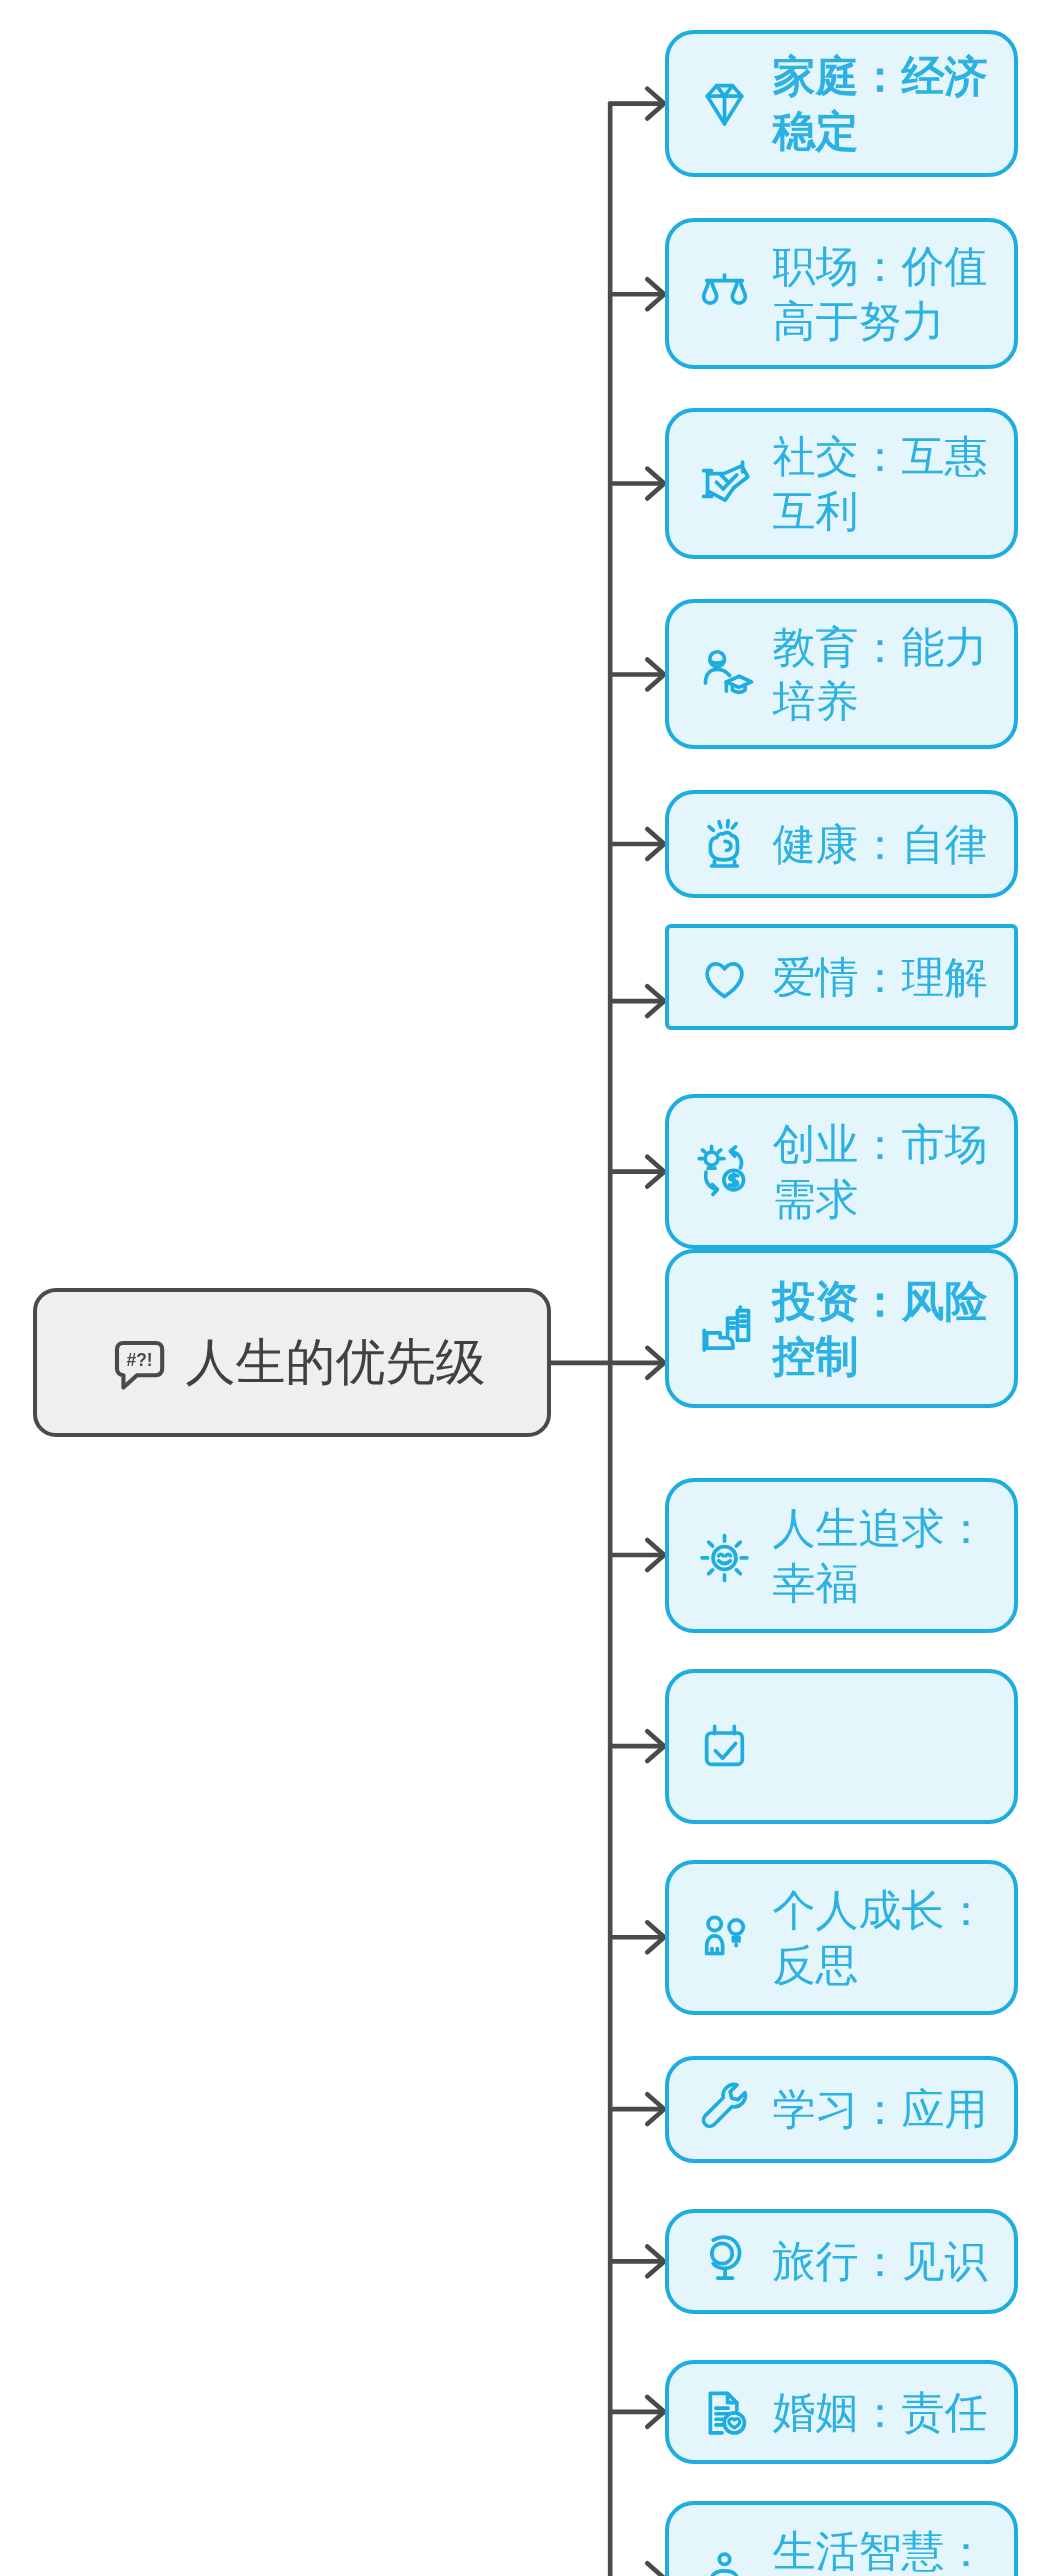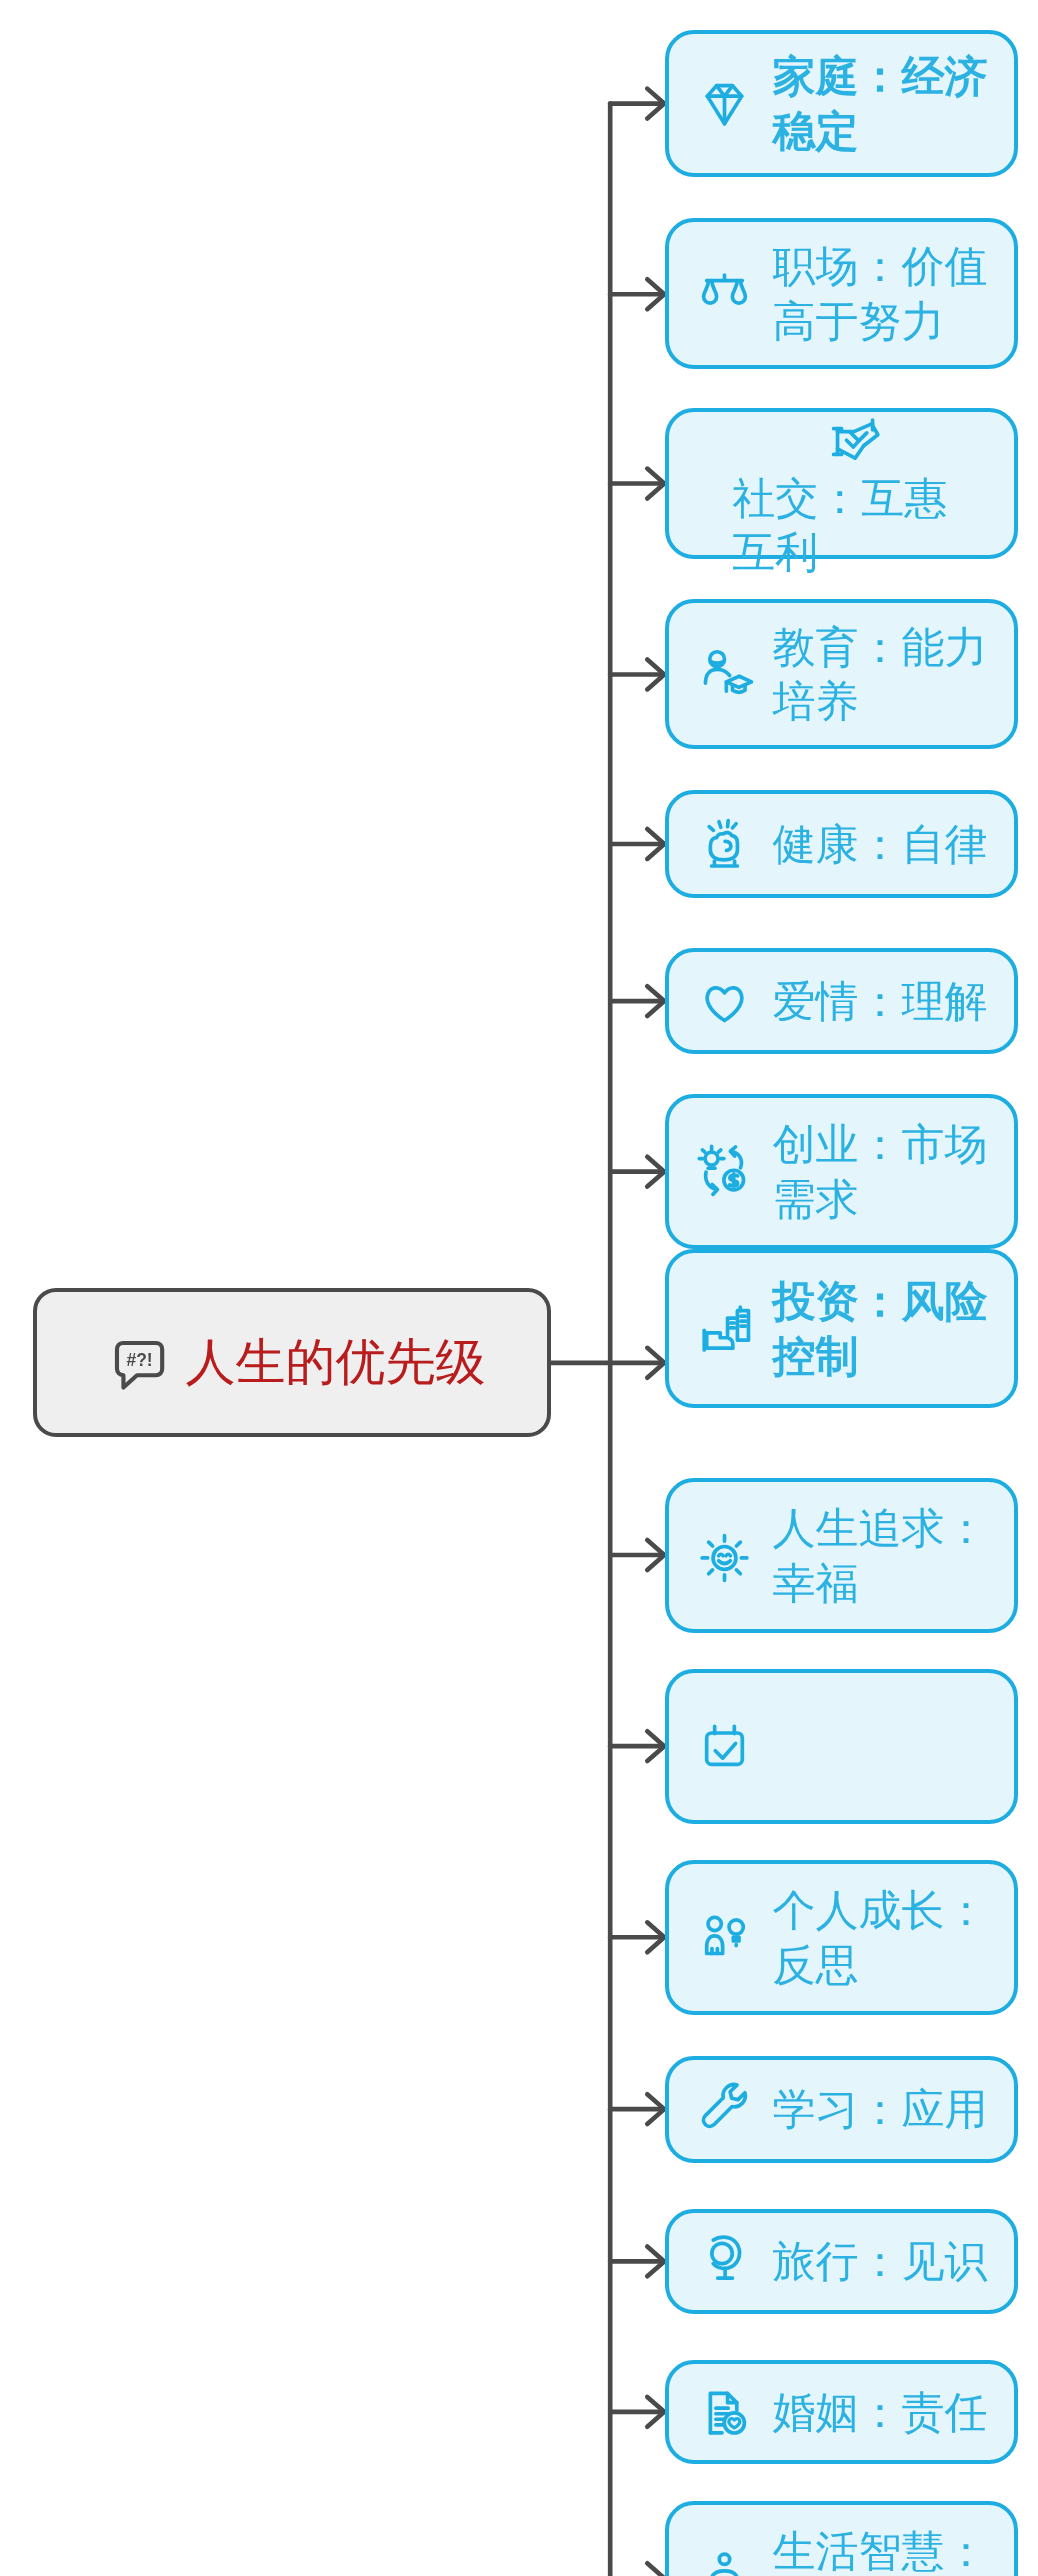--- a/index.html
+++ b/index.html
@@ -19,21 +19,21 @@
     margin-left:18.5px;font-size:43px;line-height:1.26;color:#2BB1E2;
     white-space:pre-line;width:237px;word-break:break-word;
   }
   .root-node{
     position:absolute;left:33px;top:1288px;width:518px;height:149px;box-sizing:border-box;
     background:#EFEFEF;border:4.6px solid #4A4A4A;border-radius:23px;
     display:flex;align-items:center;
   }
   .root-icon{flex:0 0 auto;margin-left:69px;width:62px;height:62px;display:flex;}
   .root-icon svg{width:62px;height:62px;display:block;}
-  .root-label{margin-left:17.5px;font-size:50px;color:#b91c1c;white-space:nowrap;}
+  .root-label{margin-left:17.5px;font-size:50px;color:#404040;white-space:nowrap;}
 </style>
 </head>
 <body>
 
 <div id="connector-layer"><svg width="1039" height="2671" viewBox="0 0 2016 5184" fill="none" xmlns="http://www.w3.org/2000/svg">
       <path d="M1184 201 V5004" stroke="#4A4A4A" stroke-width="9" stroke-linecap="round"></path>
       <g>
         <path d="M1184 201 H1282" stroke="#4A4A4A" stroke-width="9" stroke-linecap="round"></path>
         <path d="M1256 172 L1289 201 L1256 230" stroke="#4A4A4A" stroke-width="9" stroke-linecap="round" stroke-linejoin="round"></path>
       </g>
@@ -120,21 +120,21 @@
       <span class="icon-wrap">
         <svg viewBox="0 0 48 48" fill="none" stroke="#1EADE0" stroke-width="3" stroke-linecap="round" stroke-linejoin="round">
           <path d="M9.5 13.5 H38.5 M24 9 V13.5"></path>
           <path d="M11 13.5 C11 19.5 7 22 7 26.5 A5.3 5.3 0 1 0 17.6 26.5 C17.6 22 13.6 19.5 13.6 13.5"></path>
           <path d="M34.4 13.5 C34.4 19.5 30.4 22 30.4 26.5 A5.3 5.3 0 1 0 41 26.5 C41 22 37 19.5 37 13.5"></path>
         </svg>
       </span>
       <span class="node-label">职场：价值
 高于努力</span>
     </div>
-    <div class="branch-node" style="top: 408px; height: 151px; flex-direction: column;">
+    <div class="branch-node" style="top: 408px; height: 151px;">
       <span class="icon-wrap">
         <svg viewBox="0 0 48 48" fill="none" stroke="#1EADE0" stroke-width="3" stroke-linecap="round" stroke-linejoin="round">
           <path d="M7 13.5 H13.5 M7 34.5 H13.5 M10.2 13.5 V34.5"></path>
           <path d="M10.2 16 H23.5 L38.5 9.5"></path>
           <path d="M38.7 6.5 V14.5"></path>
           <path d="M38.7 11 L43 18.5 L31.5 27.5"></path>
           <path d="M10.2 30 L24.5 37.5 L31.5 27.5"></path>
           <path d="M20.5 16.5 L27.5 23.5 L23 28.5 L17.5 23"></path>
           <path d="M27.5 23.5 L34 17"></path>
         </svg>
@@ -160,21 +160,21 @@
       <span class="icon-wrap">
         <svg viewBox="0 0 48 48" fill="none" stroke="#1EADE0" stroke-width="3" stroke-linecap="round" stroke-linejoin="round">
           <path d="M11.5 9.5 L15 12.5 M19.5 5.5 L21 10 M27 4.5 L26.5 9.5 M33.5 7 L30.5 10.5"></path>
           <path d="M12.5 25 C12.5 20.5 15 18.2 17.7 18.4 C18.3 16 20.7 14.8 23 15.4 C25.2 13.5 28.6 14.2 29.8 16.6 C32.7 17.2 34.5 19.6 34.5 22.5 V28.5 C34.5 33.5 30.5 36.5 23.5 36.5 C16.5 36.5 12.5 33.5 12.5 28.5 Z"></path>
           <path d="M24.5 21.5 C27.5 21.3 29.3 23.2 29.2 25.4 C29.1 27.4 27.6 28.8 25.6 28.8"></path>
           <path d="M13.5 41.5 H34.5 M15.8 37.5 V41.5 M32.2 37.5 V41.5"></path>
         </svg>
       </span>
       <span class="node-label">健康：自律</span>
     </div>
-    <div class="branch-node" style="top: 948px; height: 106px;">
+    <div class="branch-node" style="top: 924px; height: 106px; border-radius: 6px;">
       <span class="icon-wrap">
         <svg viewBox="0 0 48 48" fill="none" stroke="#1EADE0" stroke-width="3" stroke-linecap="round" stroke-linejoin="round">
           <path d="M24 39.5 C11.5 31.5 7.5 22.5 11.2 16.3 C14 11.8 20 11.6 24 17 C28 11.6 34 11.8 36.8 16.3 C40.5 22.5 36.5 31.5 24 39.5 Z"></path>
         </svg>
       </span>
       <span class="node-label">爱情：理解</span>
     </div>
     <div class="branch-node" style="top: 1094px; height: 155px;">
       <span class="icon-wrap">
         <svg viewBox="0 0 48 48" fill="none" stroke="#1EADE0" stroke-width="3" stroke-linecap="round" stroke-linejoin="round">

